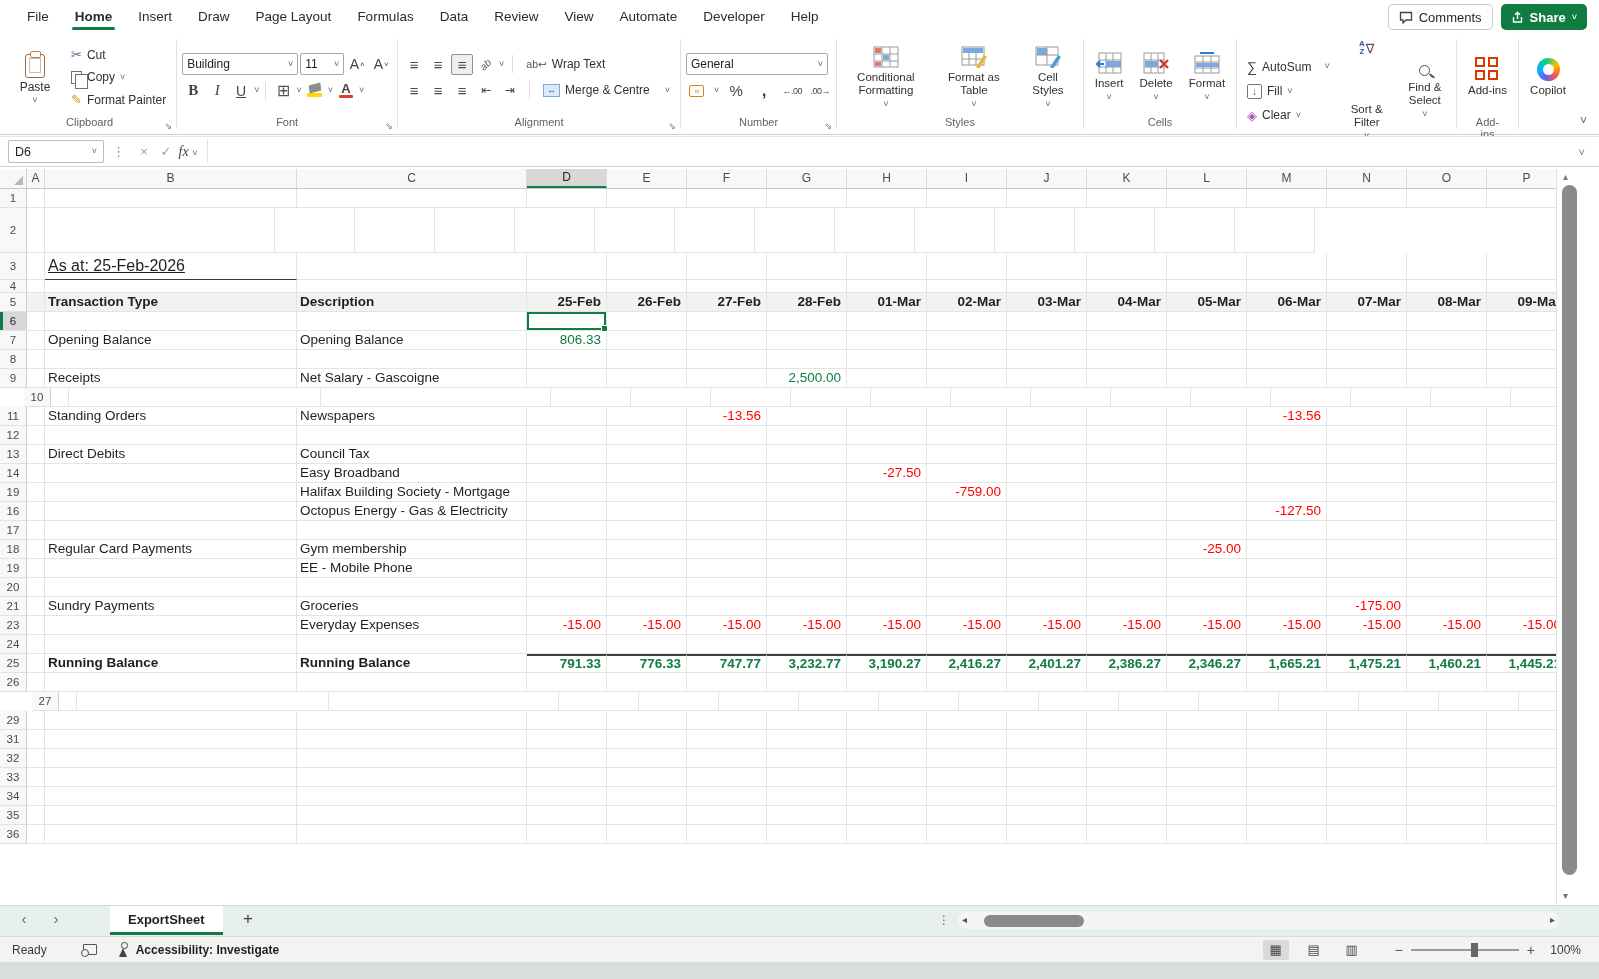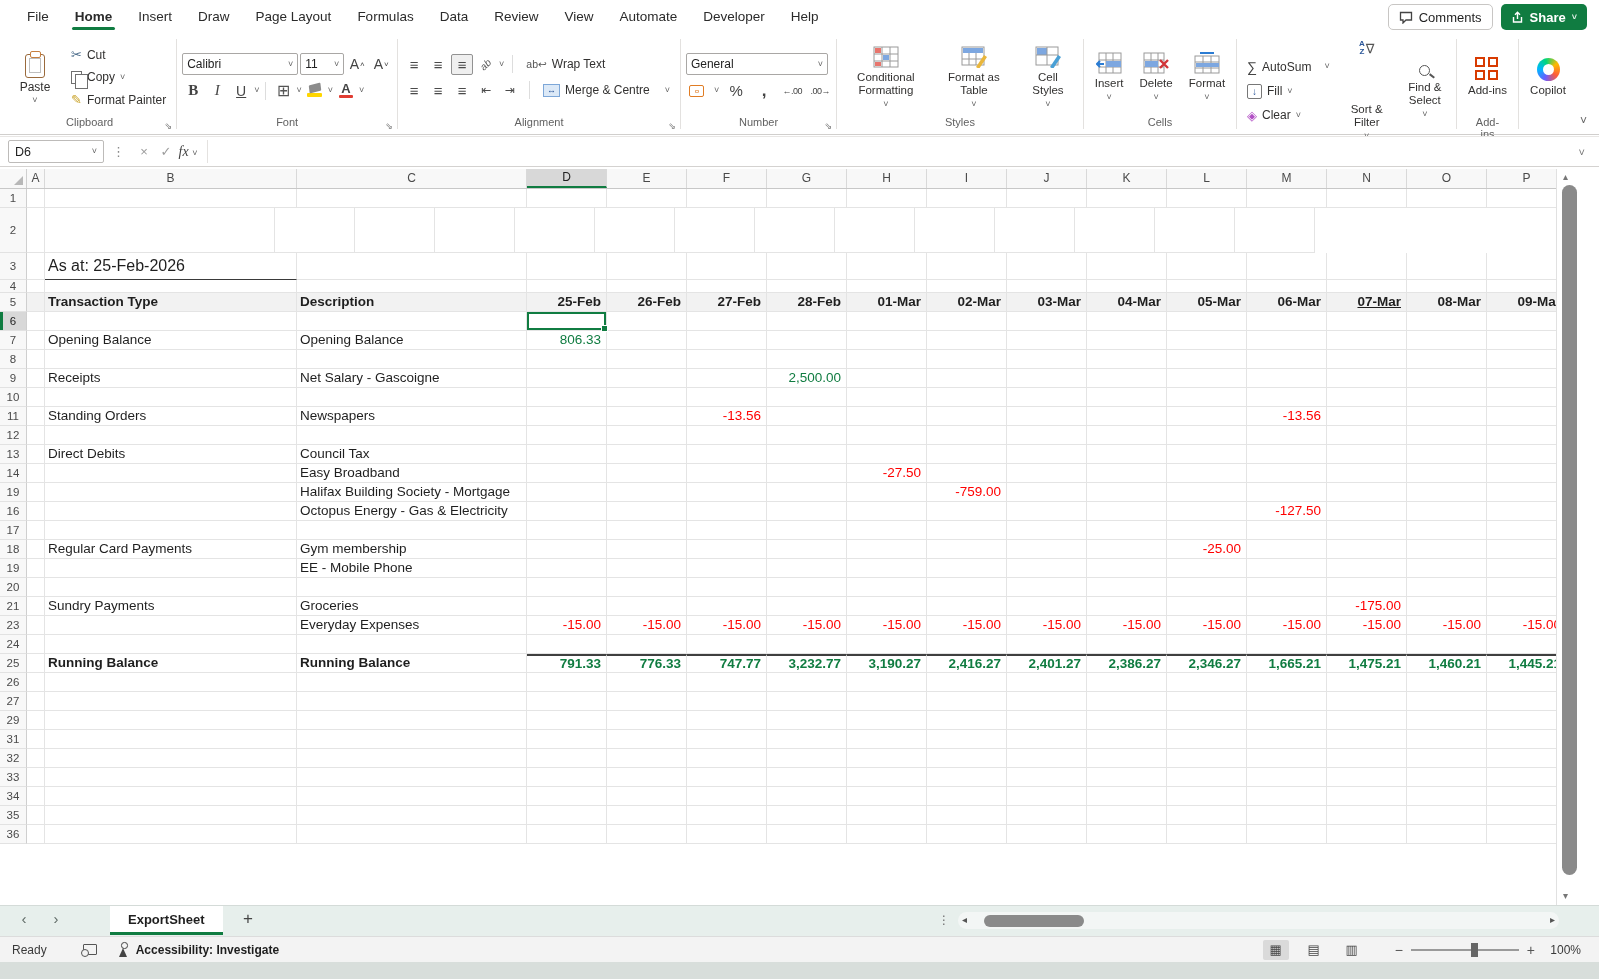--- a/index.html
+++ b/index.html
@@ -213,21 +213,21 @@
       </div>
       <div class="grp-l"><span>Clipboard</span><span class="launcher">⇘</span></div>
     </div>
     <div class="vsep"></div>
 
     <div class="grp">
       <div class="grp-c">
         <div class="fcol">
           <div class="frow">
             <div class="combo" style="width:116px;">
-                <span>Calibri</span>
+                <span>Building</span>
                 <span class="chev">˅</span>
               </div>
             <div class="combo" style="width:44px;">
                 <span>11</span>
                 <span class="chev">˅</span>
               </div>
             <button class="tbtn">A<sup style="font-size:8px;">˄</sup></button>
             <button class="tbtn">A<sup style="font-size:8px;">˅</sup></button>
           </div>
           <div class="frow">
@@ -563,21 +563,21 @@
           <div class="cell" style="width: 80px;"></div>
           <div class="cell" style="width: 80px;"></div>
           <div class="cell" style="width: 80px;"></div>
           <div class="cell" style="width: 80px;"></div>
           <div class="cell" style="width: 80px;"></div>
           <div class="cell" style="width: 80px;"></div>
         </div>
         <div class="grow" style="height: 27px;">
           <div class="rowh">3</div>
           <div class="cell" style="width: 18px;"></div>
-          <div class="cell c-subtitle" style="width: 252px;">As at: 25-Feb-2026</div>
+          <div class="cell c-subtitle" style="width: 252px; text-decoration: underline;">As at: 25-Feb-2026</div>
           <div class="cell" style="width: 230px;"></div>
           <div class="cell" style="width: 80px;"></div>
           <div class="cell" style="width: 80px;"></div>
           <div class="cell" style="width: 80px;"></div>
           <div class="cell" style="width: 80px;"></div>
           <div class="cell" style="width: 80px;"></div>
           <div class="cell" style="width: 80px;"></div>
           <div class="cell" style="width: 80px;"></div>
           <div class="cell" style="width: 80px;"></div>
           <div class="cell" style="width: 80px;"></div>
@@ -613,21 +613,21 @@
           <div class="cell band c-hr" style="width: 80px;">25-Feb</div>
           <div class="cell band c-hr" style="width: 80px;">26-Feb</div>
           <div class="cell band c-hr" style="width: 80px;">27-Feb</div>
           <div class="cell band c-hr" style="width: 80px;">28-Feb</div>
           <div class="cell band c-hr" style="width: 80px;">01-Mar</div>
           <div class="cell band c-hr" style="width: 80px;">02-Mar</div>
           <div class="cell band c-hr" style="width: 80px;">03-Mar</div>
           <div class="cell band c-hr" style="width: 80px;">04-Mar</div>
           <div class="cell band c-hr" style="width: 80px;">05-Mar</div>
           <div class="cell band c-hr" style="width: 80px;">06-Mar</div>
-          <div class="cell band c-hr" style="width: 80px; text-decoration: underline;">07-Mar</div>
+          <div class="cell band c-hr" style="width: 80px;">07-Mar</div>
           <div class="cell band c-hr" style="width: 80px;">08-Mar</div>
           <div class="cell band c-hr" style="width: 80px;">09-Mar</div>
         </div>
         <div class="grow" style="height: 19px;">
           <div class="rowh on">6</div>
           <div class="cell" style="width: 18px;"></div>
           <div class="cell" style="width: 252px;"></div>
           <div class="cell" style="width: 230px;"></div>
           <div class="cell sel" style="width: 80px;"></div>
           <div class="cell" style="width: 80px;"></div>
@@ -693,21 +693,21 @@
           <div class="cell" style="width: 80px;"></div>
           <div class="cell" style="width: 80px;"></div>
           <div class="cell" style="width: 80px;"></div>
           <div class="cell" style="width: 80px;"></div>
           <div class="cell" style="width: 80px;"></div>
           <div class="cell" style="width: 80px;"></div>
           <div class="cell" style="width: 80px;"></div>
           <div class="cell" style="width: 80px;"></div>
           <div class="cell" style="width: 80px;"></div>
         </div>
-        <div class="grow" style="height: 19px;">
+        <div class="grow" style="height: 19px; margin-left: 24px;">
           <div class="rowh">10</div>
           <div class="cell" style="width: 18px;"></div>
           <div class="cell" style="width: 252px;"></div>
           <div class="cell" style="width: 230px;"></div>
           <div class="cell" style="width: 80px;"></div>
           <div class="cell" style="width: 80px;"></div>
           <div class="cell" style="width: 80px;"></div>
           <div class="cell" style="width: 80px;"></div>
           <div class="cell" style="width: 80px;"></div>
           <div class="cell" style="width: 80px;"></div>
@@ -997,21 +997,21 @@
           <div class="cell" style="width: 80px;"></div>
           <div class="cell" style="width: 80px;"></div>
           <div class="cell" style="width: 80px;"></div>
           <div class="cell" style="width: 80px;"></div>
           <div class="cell" style="width: 80px;"></div>
           <div class="cell" style="width: 80px;"></div>
           <div class="cell" style="width: 80px;"></div>
           <div class="cell" style="width: 80px;"></div>
           <div class="cell" style="width: 80px;"></div>
         </div>
-        <div class="grow" style="height: 19px;">
+        <div class="grow" style="height: 19px; margin-left: 32px;">
           <div class="rowh">27</div>
           <div class="cell" style="width: 18px;"></div>
           <div class="cell" style="width: 252px;"></div>
           <div class="cell" style="width: 230px;"></div>
           <div class="cell" style="width: 80px;"></div>
           <div class="cell" style="width: 80px;"></div>
           <div class="cell" style="width: 80px;"></div>
           <div class="cell" style="width: 80px;"></div>
           <div class="cell" style="width: 80px;"></div>
           <div class="cell" style="width: 80px;"></div>

